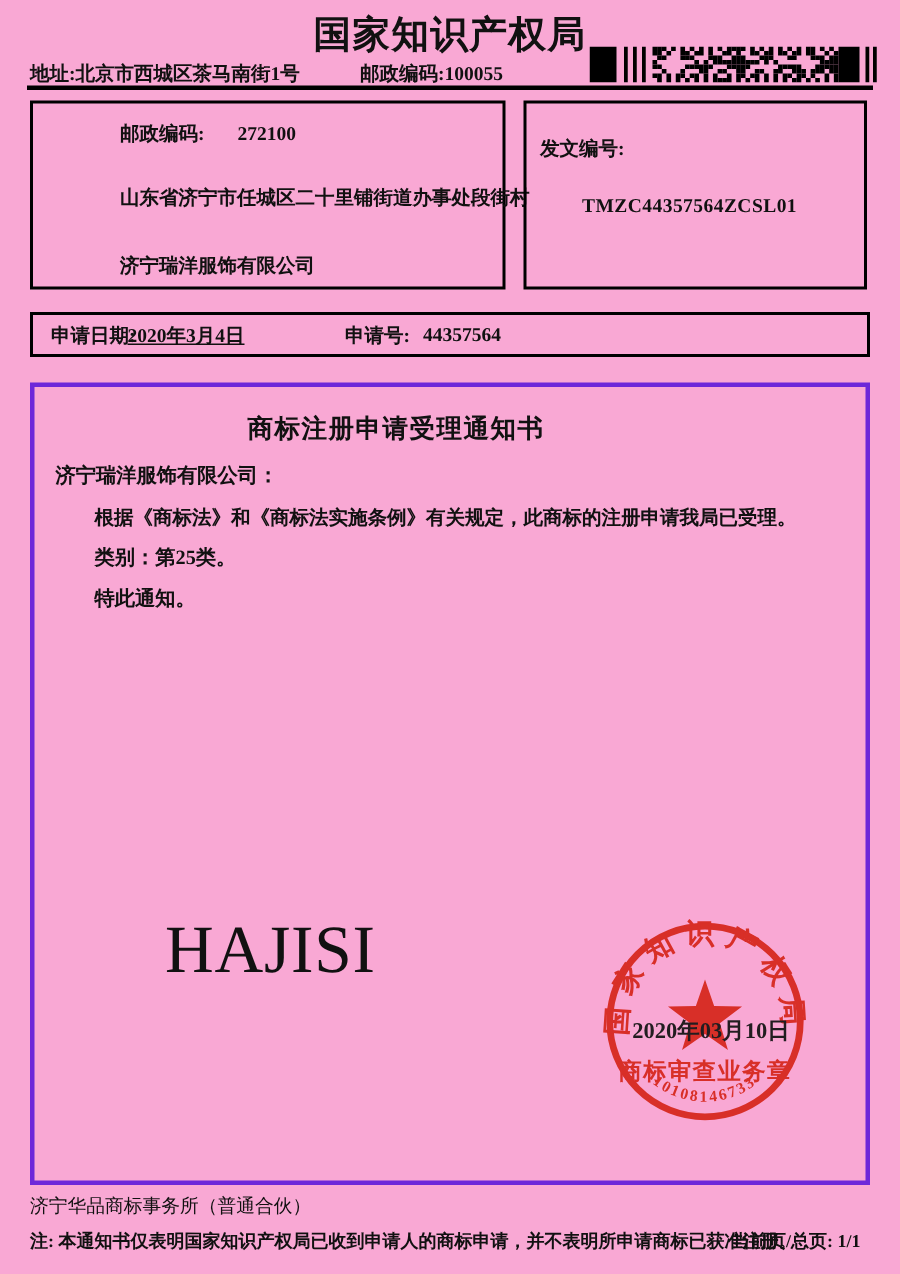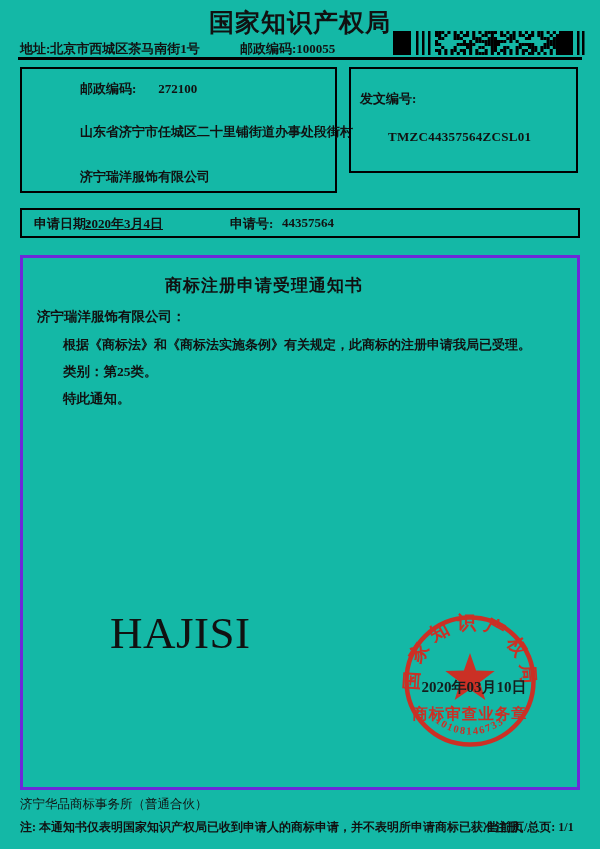--- a/index.html
+++ b/index.html
@@ -1,39 +1,39 @@
 <!DOCTYPE html>
 <html style="--seal-red: #d7281e;"><head>
 <meta charset="utf-8">
 <style>
   * { margin:0; padding:0; box-sizing:border-box; }
   html,body { background:#888; }
   .page {
     position:relative; width:600px; height:849px; margin:0 auto;
-    background:#14b8a6; overflow:hidden;
+    background:#f9a8d4; overflow:hidden;
     font-family:"Liberation Serif","DejaVu Serif",serif;
     color:#111;
   }
   .org-title {
     position:absolute; top:6px; left:0; width:600px; text-align:center;
     font-size:25px; font-weight:bold; letter-spacing:1px;
   }
   .hdr-address { position:absolute; top:40px; left:20px; font-size:13px; font-weight:600; }
   .hdr-postal  { position:absolute; top:40px; left:240px; font-size:13px; font-weight:600; }
   .barcode { position:absolute; left:393px; top:31px; width:194px; height:24px; }
   .top-rule { position:absolute; top:57px; left:18px; width:564px; height:3px; background:#000; }
 
   .recipient-box { position:absolute; left:20px; top:67px; width:317px; height:126px; border:2px solid #000; }
   .recipient-box .line { position:absolute; left:15px; font-size:13px; font-weight:600; white-space:nowrap;margin-left:43px; }
   .rc-postal { top:11px; }
   .rc-postal .val { margin-left:22px; }
   .rc-addr { top:54px; }
   .rc-company { top:99px; }
 
-  .dispatch-box { position:absolute; left:349px; top:67px; width:229px; height:106px; border:2px solid #000; }
+  .dispatch-box { position:absolute; left:349px; top:67px; width:229px; height:126px; border:2px solid #000; }
   .dispatch-label { position:absolute; left:9px; top:21px; font-size:13px; font-weight:600; }
   .dispatch-value { position:absolute; left:37px; top:60px; font-size:13px; font-weight:600; letter-spacing:.3px; }
 
   .date-bar { position:absolute; left:20px; top:208px; width:560px; height:30px; border:2px solid #000; }
   .date-bar span { position:absolute; top:5px; font-size:13px; font-weight:600; white-space:nowrap; }
   .ap-date-label { left:12px; }
   .ap-date-value { left:63px;text-decoration:underline; }
   .ap-num-label { left:208px; }
   .ap-num-value { left:260px; }
 

